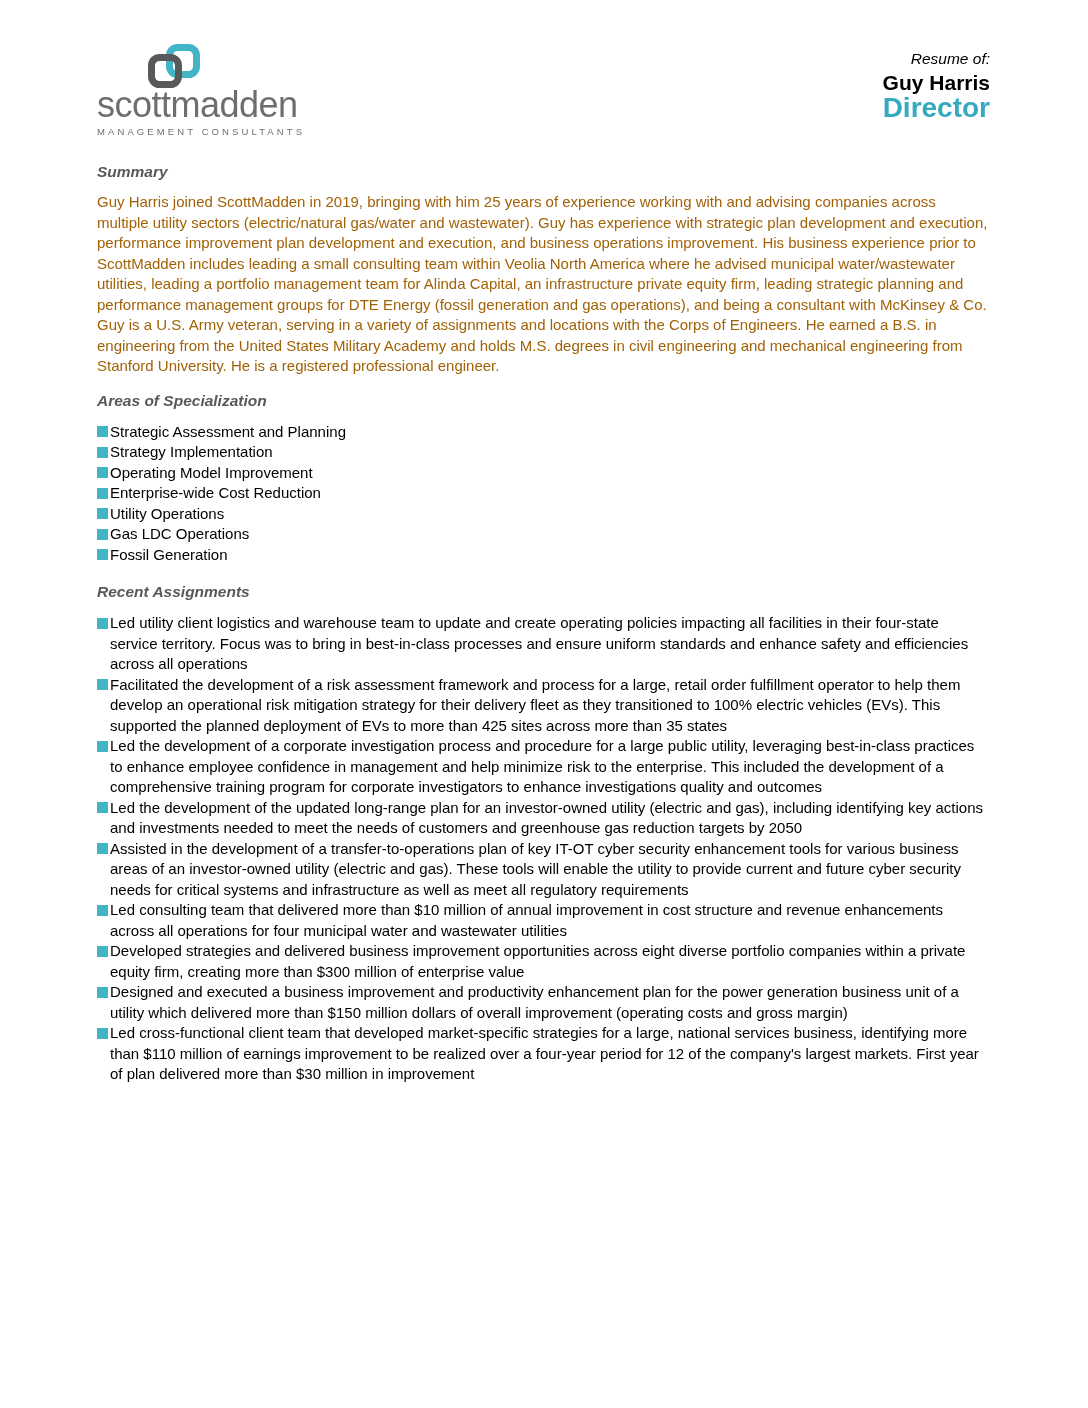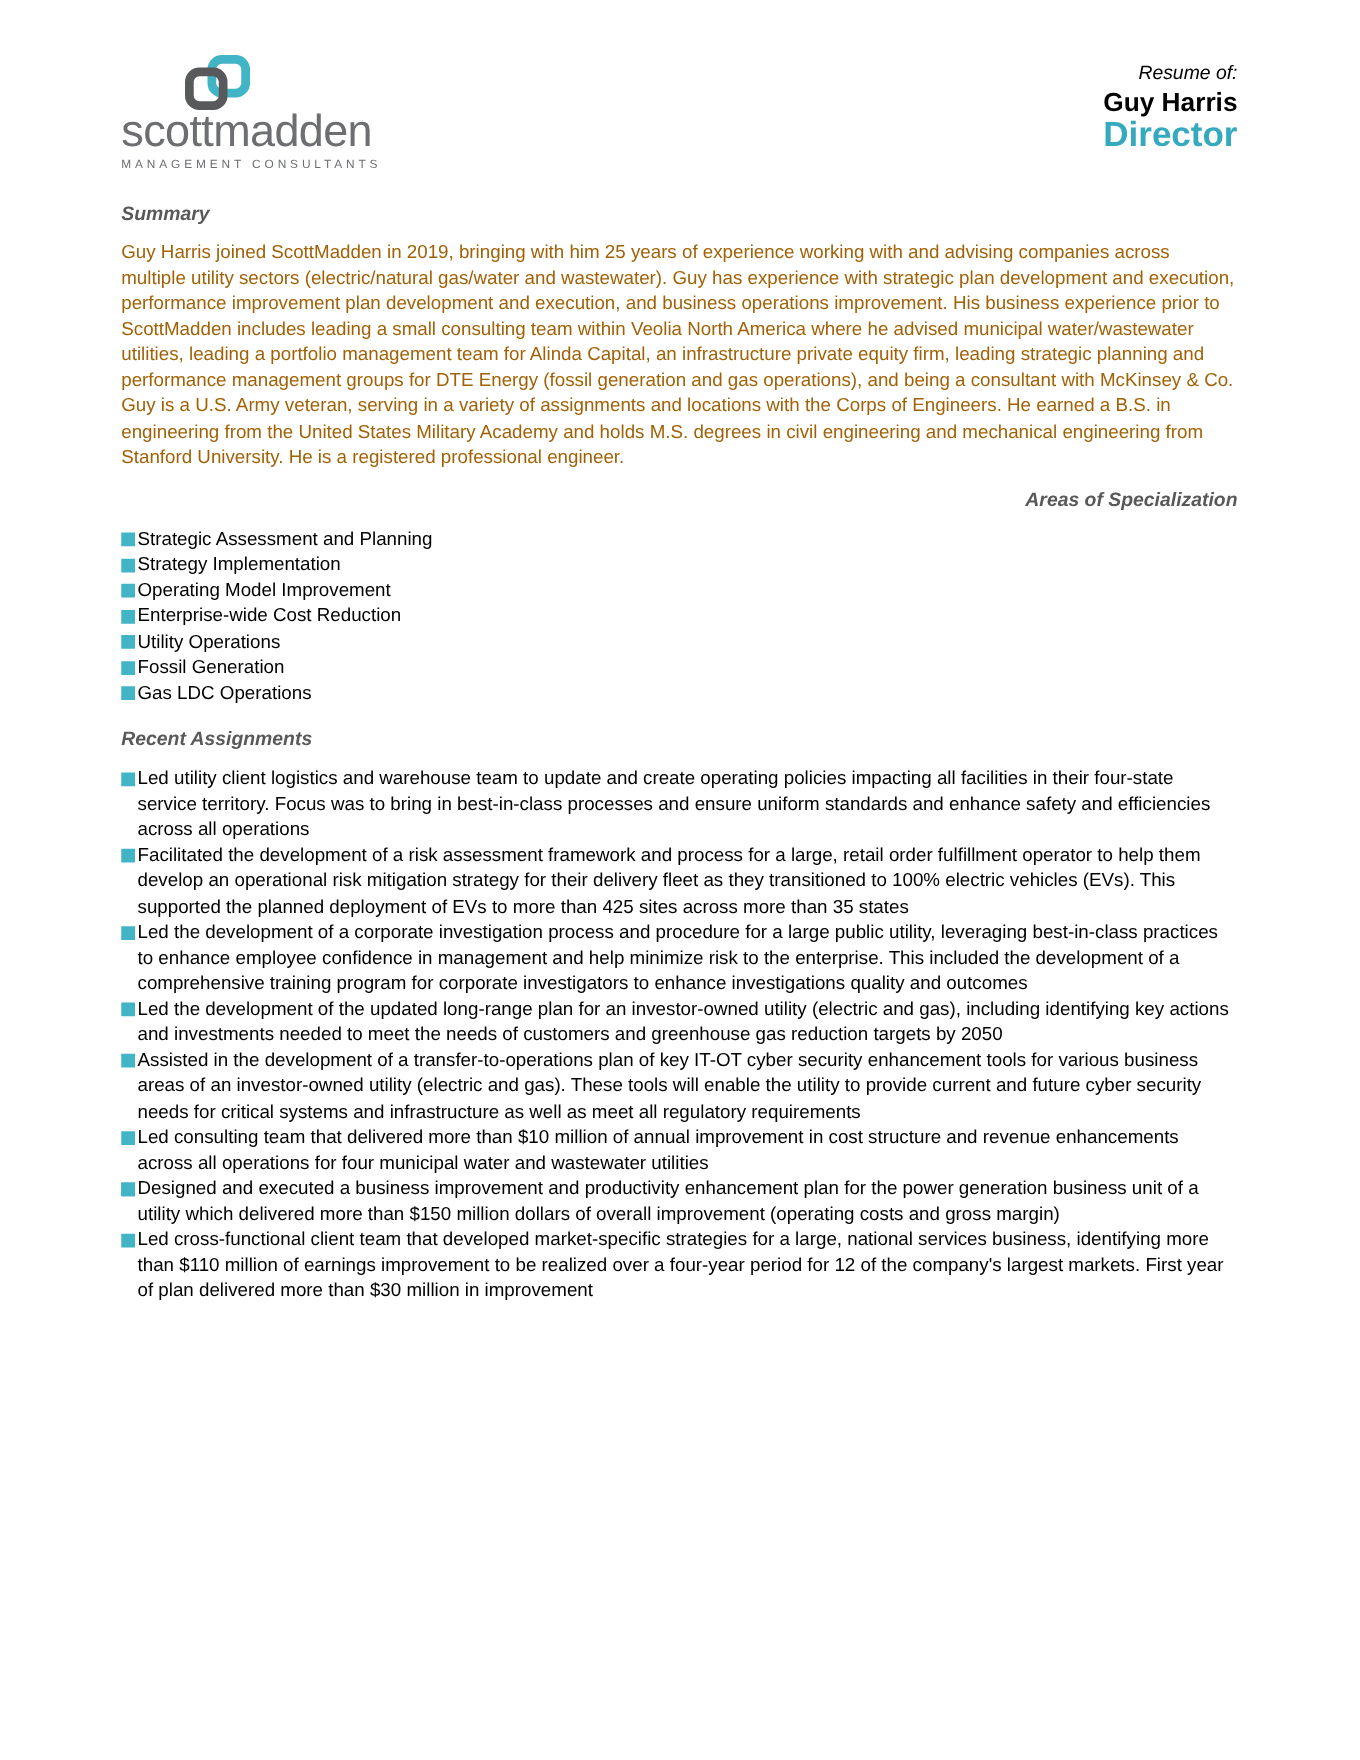--- a/index.html
+++ b/index.html
@@ -63,21 +63,21 @@
   }
 
   
   .section-heading {
     font-weight: bold;
     font-style: italic;
     font-size: 15.5px;
     color: #595959;
   }
   .heading-summary { margin-top: 26px; }
-  .heading-areas { margin-top: 15px; text-align: right; }
+  .heading-areas { margin-top: 15px; }
   .heading-assignments { margin-top: 18px; }
 
   .body-paragraph {
     margin-top: 11px;
     font-size: 15px;
     line-height: 20.5px;
     color: #a16207;
   }
 
   ul.bullet-list {
@@ -127,30 +127,30 @@
   <div class="section-heading heading-summary">Summary</div>
   <div class="body-paragraph">Guy Harris joined ScottMadden in 2019, bringing with him 25 years of experience working with and advising companies across multiple utility sectors (electric/natural gas/water and wastewater). Guy has experience with strategic plan development and execution, performance improvement plan development and execution, and business operations improvement. His business experience prior to ScottMadden includes leading a small consulting team within Veolia North America where he advised municipal water/wastewater utilities, leading a portfolio management team for Alinda Capital, an infrastructure private equity firm, leading strategic planning and performance management groups for DTE Energy (fossil generation and gas operations), and being a consultant with McKinsey &amp; Co. Guy is a U.S. Army veteran, serving in a variety of assignments and locations with the Corps of Engineers. He earned a B.S. in engineering from the United States Military Academy and holds M.S. degrees in civil engineering and mechanical engineering from Stanford University. He is a registered professional engineer.</div>
 
   <div class="section-heading heading-areas">Areas of Specialization</div>
   <ul class="bullet-list">
     <li><span class="bullet-square"></span><span>Strategic Assessment and Planning</span></li>
     <li><span class="bullet-square"></span><span>Strategy Implementation</span></li>
     <li><span class="bullet-square"></span><span>Operating Model Improvement</span></li>
     <li><span class="bullet-square"></span><span>Enterprise-wide Cost Reduction</span></li>
     <li><span class="bullet-square"></span><span>Utility Operations</span></li>
+    <li><span class="bullet-square"></span><span>Gas LDC Operations</span></li>
     <li><span class="bullet-square"></span><span>Fossil Generation</span></li>
-    <li><span class="bullet-square"></span><span>Gas LDC Operations</span></li>
   </ul>
 
   <div class="section-heading heading-assignments">Recent Assignments</div>
   <ul class="bullet-list">
     <li><span class="bullet-square"></span><span>Led utility client logistics and warehouse team to update and create operating policies impacting all facilities in their four-state service territory. Focus was to bring in best-in-class processes and ensure uniform standards and enhance safety and efficiencies across all operations</span></li>
     <li><span class="bullet-square"></span><span>Facilitated the development of a risk assessment framework and process for a large, retail order fulfillment operator to help them develop an operational risk mitigation strategy for their delivery fleet as they transitioned to 100% electric vehicles (EVs). This supported the planned deployment of EVs to more than 425 sites across more than 35 states</span></li>
     <li><span class="bullet-square"></span><span>Led the development of a corporate investigation process and procedure for a large public utility, leveraging best-in-class practices to enhance employee confidence in management and help minimize risk to the enterprise. This included the development of a comprehensive training program for corporate investigators to enhance investigations quality and outcomes</span></li>
     <li><span class="bullet-square"></span><span>Led the development of the updated long-range plan for an investor-owned utility (electric and gas), including identifying key actions and investments needed to meet the needs of customers and greenhouse gas reduction targets by 2050</span></li>
     <li><span class="bullet-square"></span><span>Assisted in the development of a transfer-to-operations plan of key IT-OT cyber security enhancement tools for various business areas of an investor-owned utility (electric and gas). These tools will enable the utility to provide current and future cyber security needs for critical systems and infrastructure as well as meet all regulatory requirements</span></li>
     <li><span class="bullet-square"></span><span>Led consulting team that delivered more than $10 million of annual improvement in cost structure and revenue enhancements across all operations for four municipal water and wastewater utilities</span></li>
-    <li><span class="bullet-square"></span></li>
+    <li><span class="bullet-square"></span><span>Developed strategies and delivered business improvement opportunities across eight diverse portfolio companies within a private equity firm, creating more than $300 million of enterprise value</span></li>
     <li><span class="bullet-square"></span><span>Designed and executed a business improvement and productivity enhancement plan for the power generation business unit of a utility which delivered more than $150 million dollars of overall improvement (operating costs and gross margin)</span></li>
     <li><span class="bullet-square"></span><span>Led cross-functional client team that developed market-specific strategies for a large, national services business, identifying more than $110 million of earnings improvement to be realized over a four-year period for 12 of the company's largest markets. First year of plan delivered more than $30 million in improvement</span></li>
   </ul>
 
 </div>
 
 </body></html>

